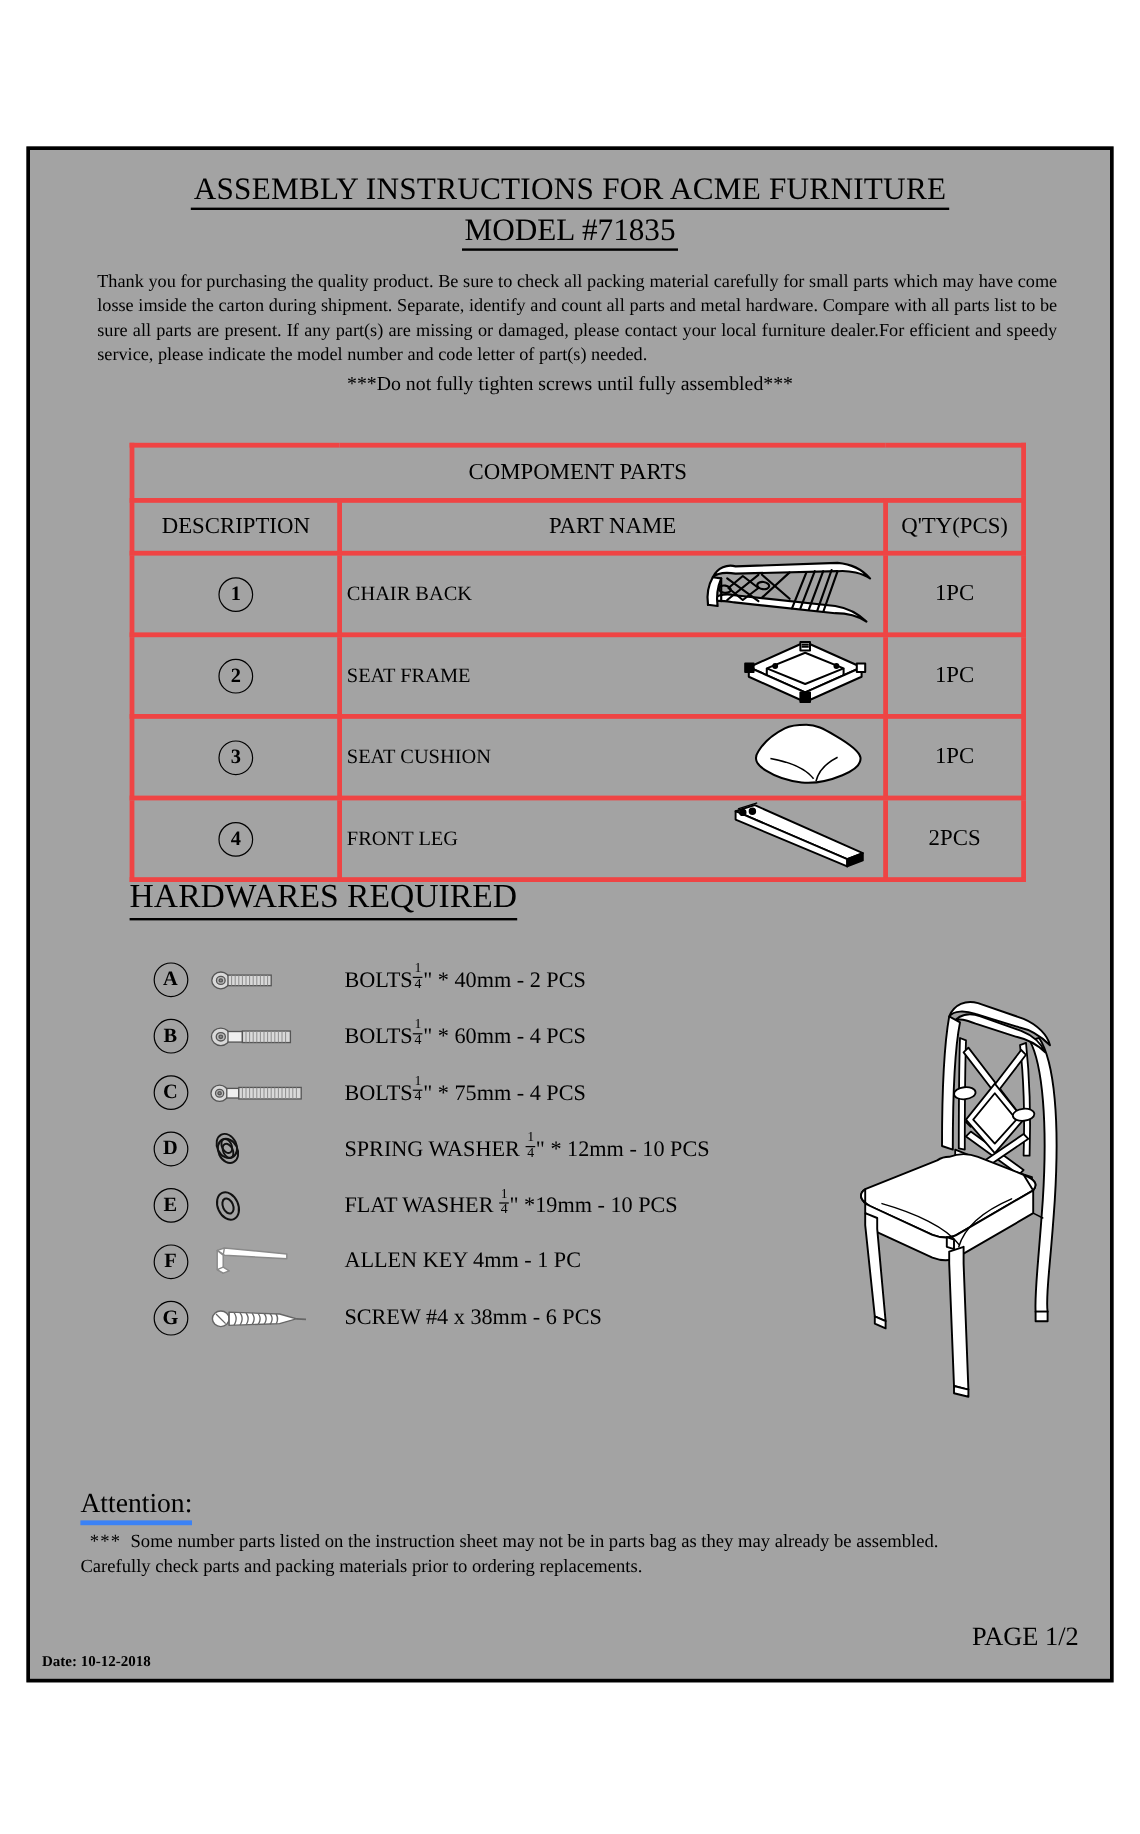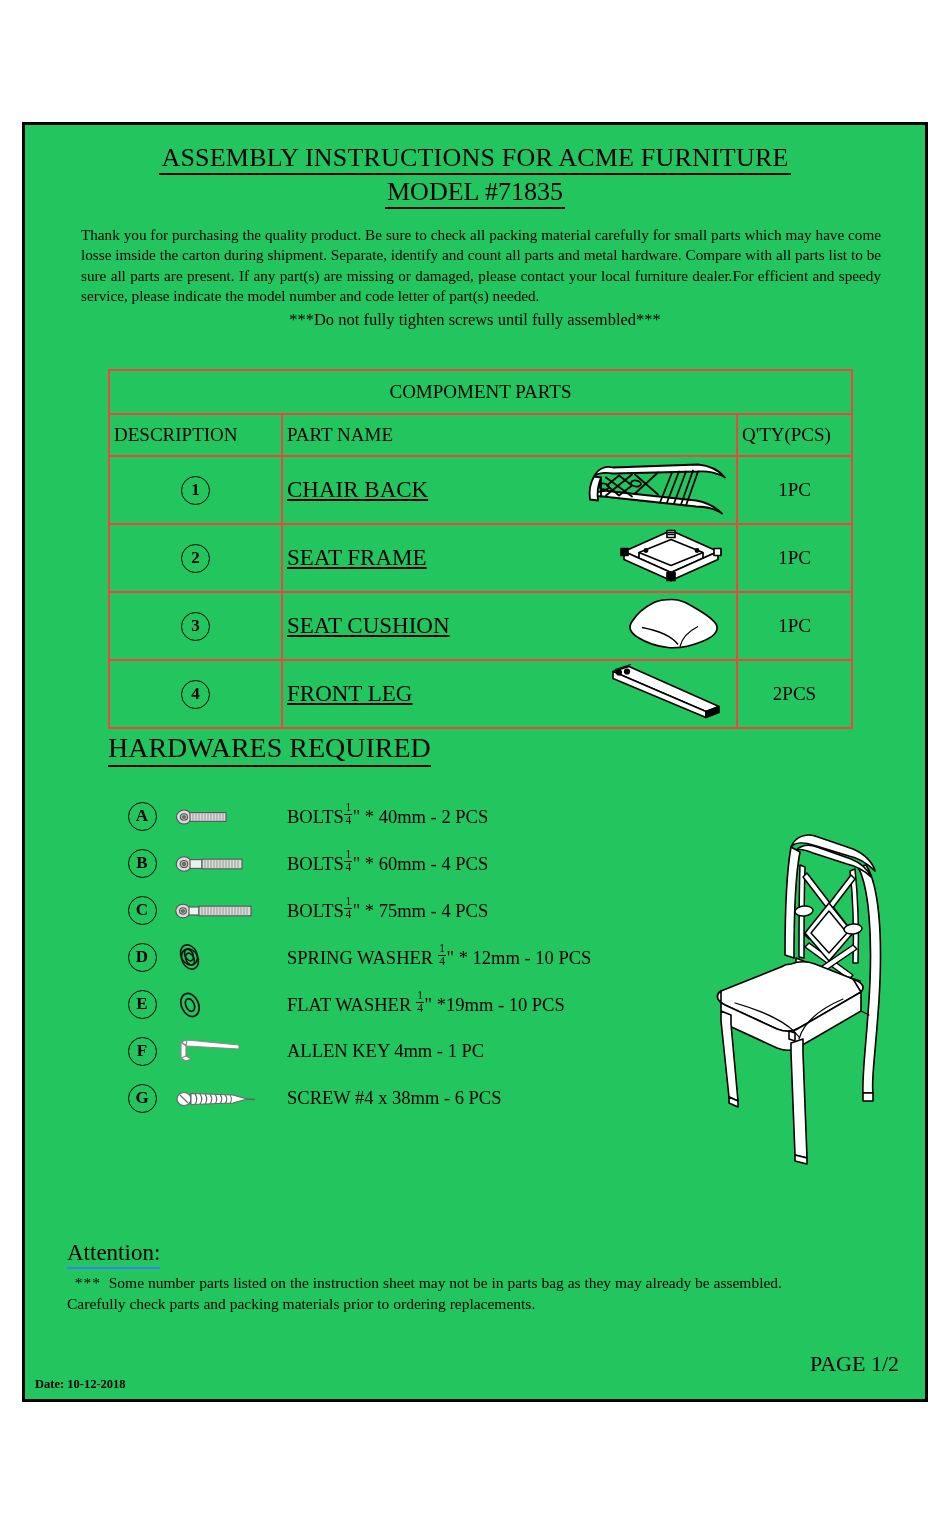--- a/index.html
+++ b/index.html
@@ -18,21 +18,21 @@
 
   
   #page-frame {
     position: absolute;
     left: 22px;
     top: 122px;
     width: 906px;
     height: 1280px;
     border: 3px solid #000;
     box-sizing: border-box;
-    background: #22c55e;
+    background: #a3a3a3;
   }
 
   
   .title-block {
     text-align: center;
     margin-top: 18px;
   }
   .title-line {
     font-size: 26px;
     letter-spacing: 0.2px;
@@ -66,49 +66,49 @@
   
   #parts-table {
     position: absolute;
     left: 83px;
     top: 244px;
     width: 743px;
     border-collapse: collapse;
     table-layout: fixed;
   }
   #parts-table td, #parts-table th {
-    border: 2px solid #ef4444;
+    border: 4px solid #ef4444;
     padding: 4px;
     font-weight: normal;
     font-size: 19px;
   }
   .tbl-caption {
     height: 34px;
     text-align: center;
     font-size: 20px;
   }
   .col-desc { width: 173px; }
   .col-part { width: 455px; }
   .col-qty  { width: 115px; }
 
   .hdr-cell {
     height: 32px;
+    text-align: center;
     font-size: 19px;
   }
   .body-row { height: 68px; }
   .cell-center { text-align: center; vertical-align: middle; }
   .part-cell {
     vertical-align: middle;
     position: relative;
     padding-left: 18px;
   }
   .part-name {
-    font-size: 23px;
+    font-size: 17px;
     display: inline-block;
-    text-decoration: underline;
   }
   .part-art {
     position: absolute;
     right: 6px;
     top: 50%;
     transform: translateY(-50%);
   }
   .qty-cell {
     text-align: center;
     vertical-align: middle;
@@ -212,21 +212,21 @@
   
   #attention-block {
     position: absolute;
     left: 42px;
     top: 1115px;
     width: 820px;
   }
   #attention-title {
     font-size: 23px;
     display: inline-block;
-    border-bottom: 2px solid #3b82f6;
+    border-bottom: 4px solid #3b82f6;
     line-height: 1.15;
     padding-bottom: 1px;
   }
   .attention-text {
     font-size: 15.5px;
     line-height: 1.35;
     margin-top: 4px;
   }
   .attention-text .stars { letter-spacing: 1px; }
 

